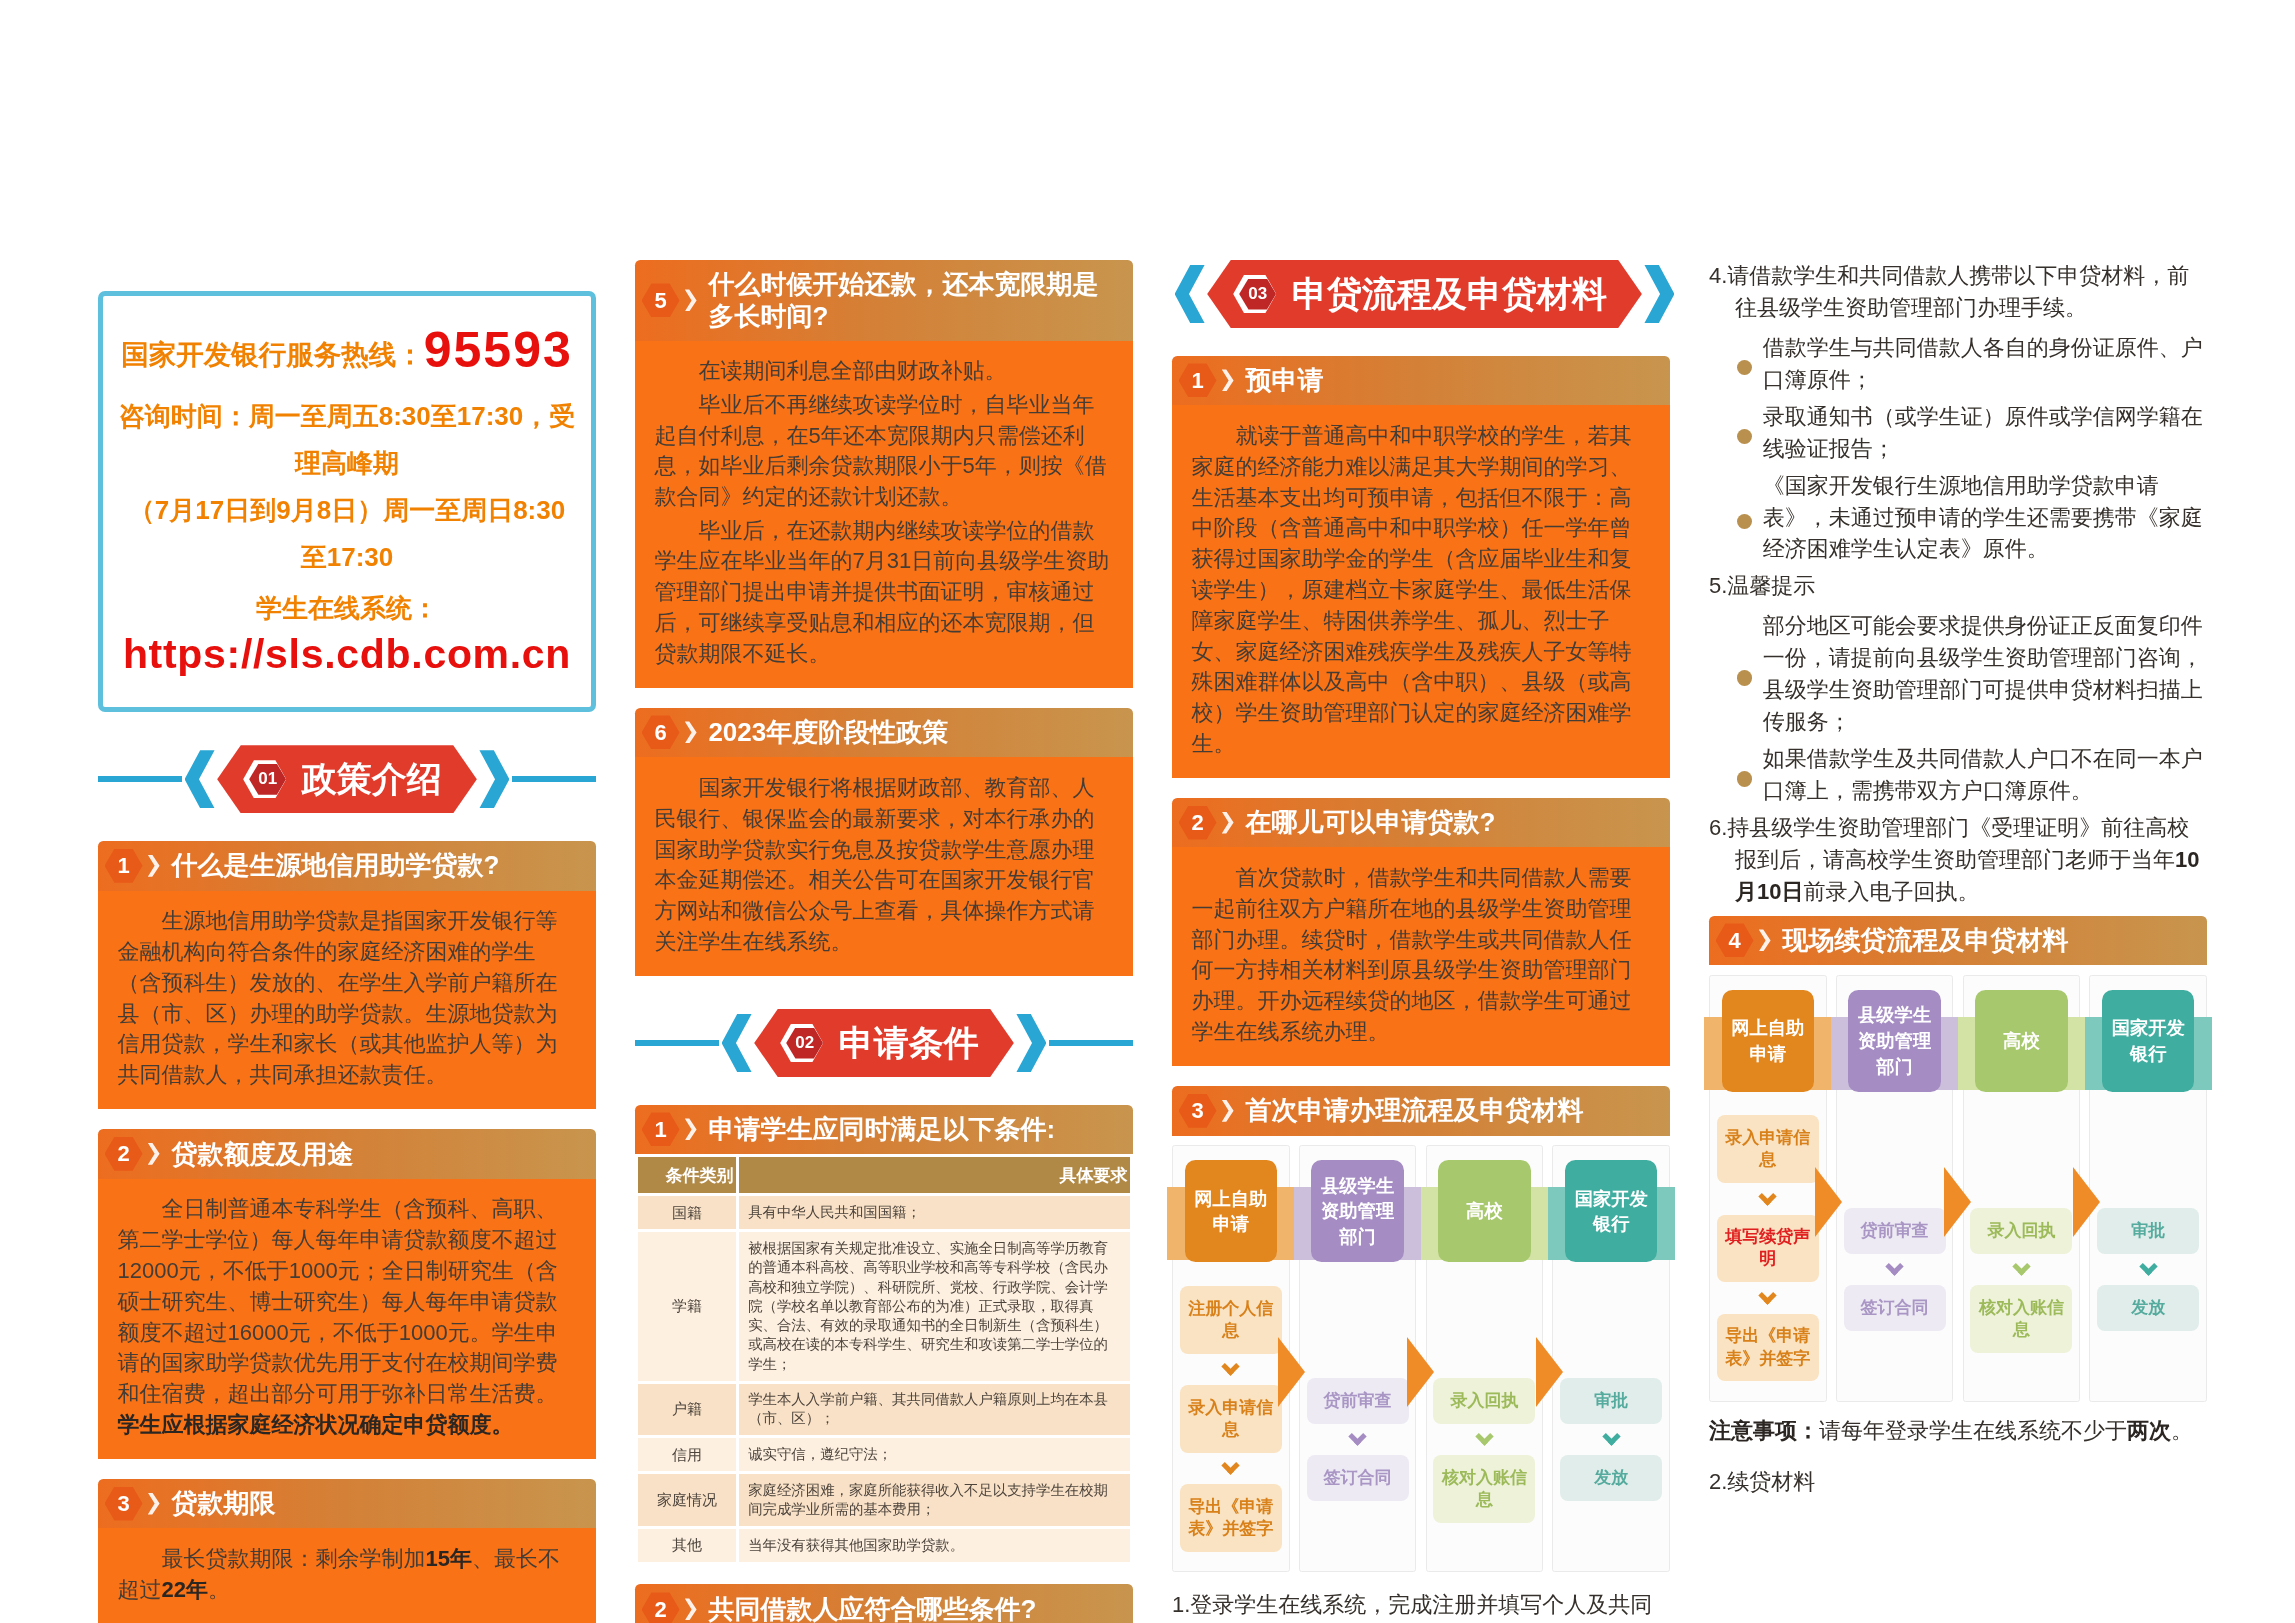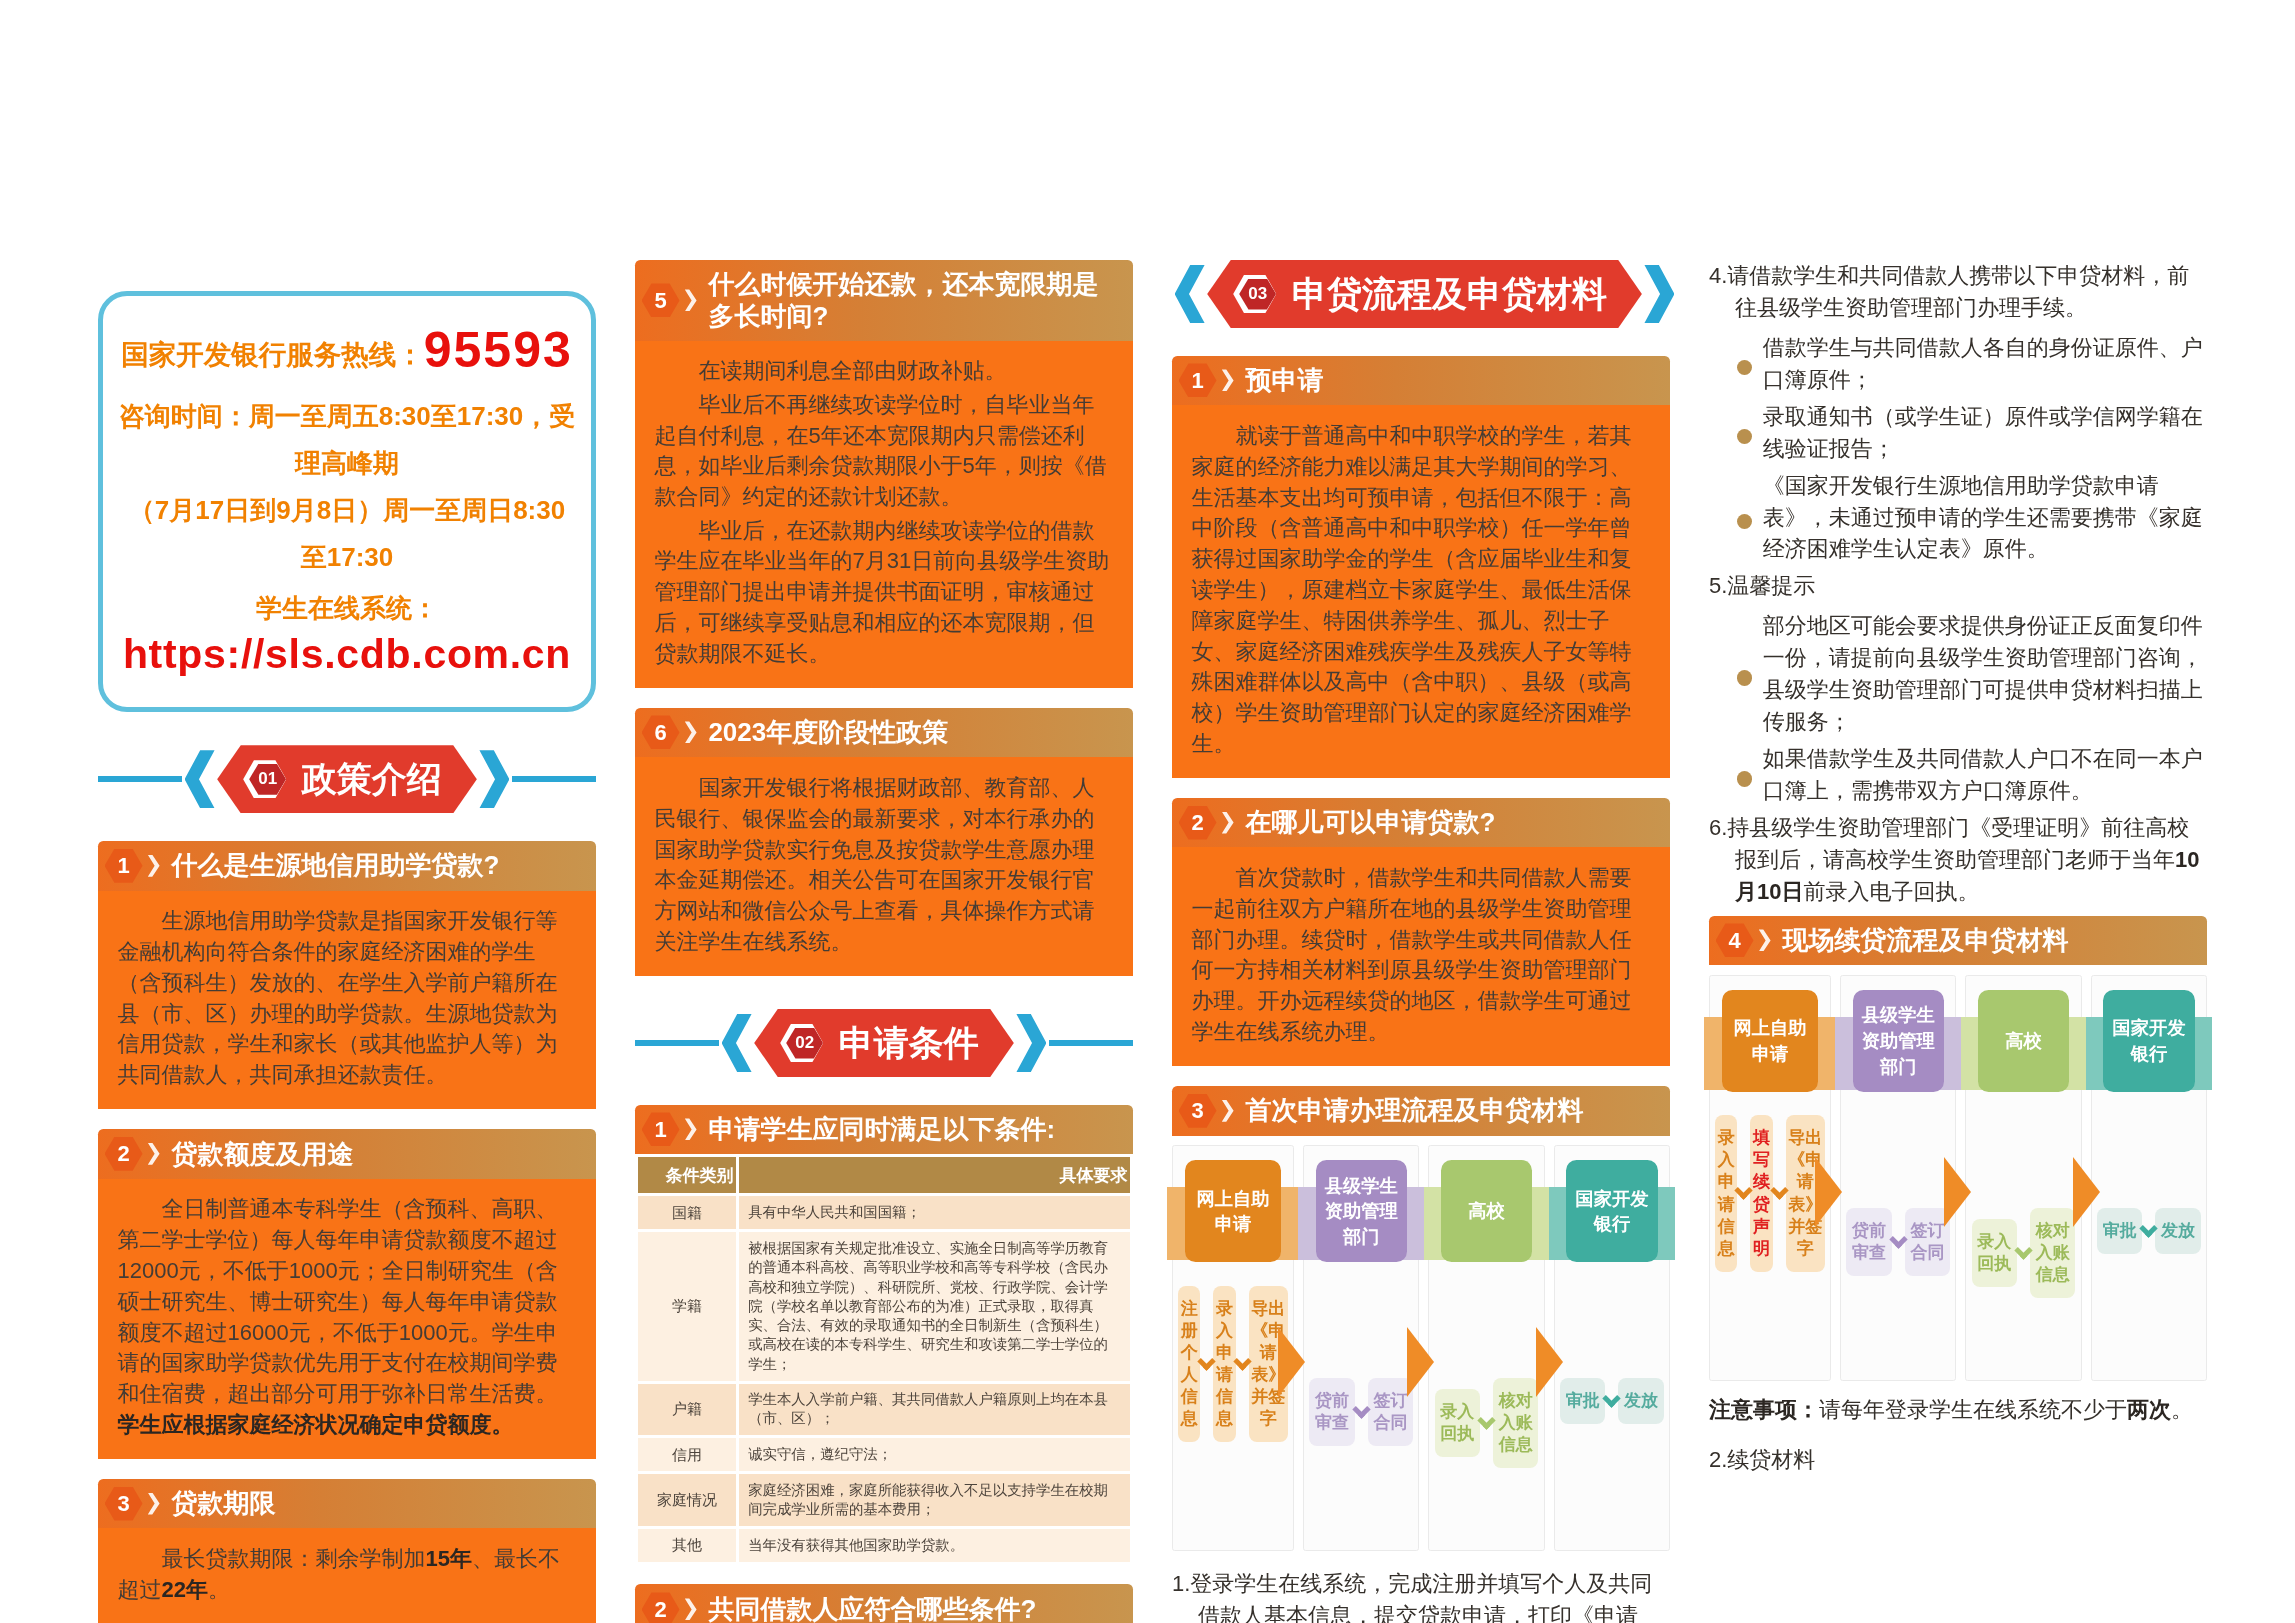--- a/index.html
+++ b/index.html
@@ -2,21 +2,21 @@
 <html style="font-size:10.5px"><head>
 <meta charset="utf-8">
 <style>
 *{box-sizing:border-box;margin:0;padding:0}
 html,body{background:#fff}
 body{width:2295px;height:1623px;font-family:"Liberation Sans",sans-serif;overflow:hidden}
 .page{position:relative;width:2295px;height:1623px;padding:260px 82px 19.6px 98px;display:flex;gap:39px}
 .col{width:498px;flex:none}
 
 
-.hotbox{border:5.2px solid #5fc0dd;border-radius:29px;padding:25px 13px 29px;text-align:center;color:#f18101;font-weight:bold;margin-top:31px}
+.hotbox{border:5.2px solid #5fc0dd;border-radius:7px;padding:25px 13px 29px;text-align:center;color:#f18101;font-weight:bold;margin-top:31px}
 .hot1{font-size:27.5px}
 .hot1 .num{font-size:50px;color:#e8100c;letter-spacing:2px;vertical-align:-2.6px}
 .hot2{font-size:26px;line-height:1.8;margin-top:14.4px}
 .hot4{font-size:26px;margin-top:10.5px}
 .hot5{font-size:41px;color:#e8100c;margin-top:5.2px;letter-spacing:0.7px}
 
 
 .banner{display:flex;align-items:center;margin:33px 0 27.5px}
 .col3 .banner{margin-top:0}
 .bline{flex:1;height:5.9px;background:#2aa6d5}
@@ -45,21 +45,21 @@
 .ctable td.cat{text-align:center;padding:6.5px 2.6px;font-size:15px}
 .ctable td.req{white-space:pre-line}
 .ctable tr:nth-child(odd) td{background:#fdf0e1}
 .ctable tr:nth-child(even) td{background:#f9e1c7}
 
 
 .flow{display:flex;gap:9.2px;position:relative;margin-top:9.2px}
 .lane{flex:1;background:#fcfcfc;border:1.3px solid #eaeaea;border-radius:2.6px;position:relative;padding:14.4px 5.2px 19.6px;display:flex;flex-direction:column;align-items:center;min-height:406px}
 .lane-band{position:absolute;left:-5.9px;right:-5.9px;top:41px;height:73px;background:var(--band)}
 .lane-head{position:relative;width:88%;min-height:102px;background:var(--main);border-radius:10.5px;color:#fff;font-weight:bold;font-size:18.3px;line-height:1.4;display:flex;align-items:center;justify-content:center;text-align:center;padding:6.5px 5.2px}
-.steps{display:flex;flex-direction:row;align-items:center;width:100%;margin-top:23.6px}
+.steps{display:flex;flex-direction:column;align-items:center;width:100%;margin-top:23.6px}
 .steps.low{margin-top:116px}
 .step{width:97%;background:var(--tint);color:var(--txt);border-radius:7.9px;font-weight:bold;font-size:17px;line-height:1.3;text-align:center;padding:11.8px 2.6px}
 .step.red{color:#e02020}
 .vchev{width:13px;height:13px;border-right:5.9px solid var(--main);border-bottom:5.9px solid var(--main);transform:rotate(45deg);margin:6.5px 0 11.8px;flex:none}
 .flow-arrow{position:absolute;top:45%;width:0;height:0;border-top:35px solid transparent;border-bottom:35px solid transparent;border-left:27.5px solid #ef8c27;z-index:2}
 .fa1{left:calc(25% - 18.3px)}.fa2{left:calc(50% - 13.7px)}.fa3{left:calc(75% - 9.2px)}
 .lane.or{--main:#e2861e;--band:#f0b46a;--tint:#fae3c2;--txt:#d8801a}
 .lane.pu{--main:#a58cc3;--band:#cbbfdc;--tint:#edeaf4;--txt:#a996c4}
 .lane.gr{--main:#a8c86e;--band:#d3e2a5;--tint:#edf2d9;--txt:#9cba59}
 .lane.te{--main:#3fad9f;--band:#7ec9bd;--tint:#e1edea;--txt:#55ab9e}

